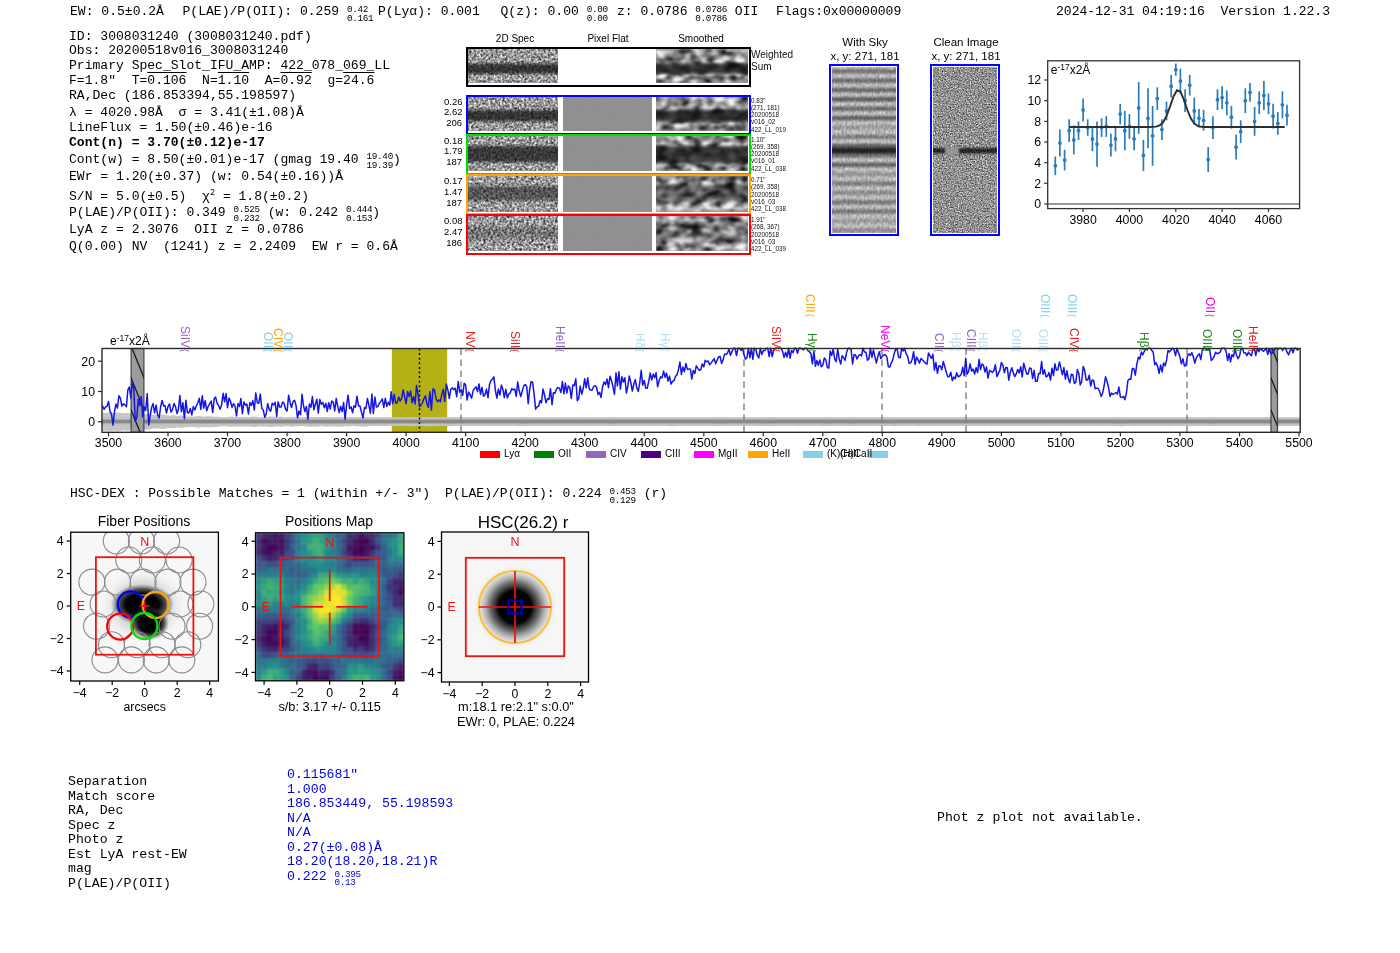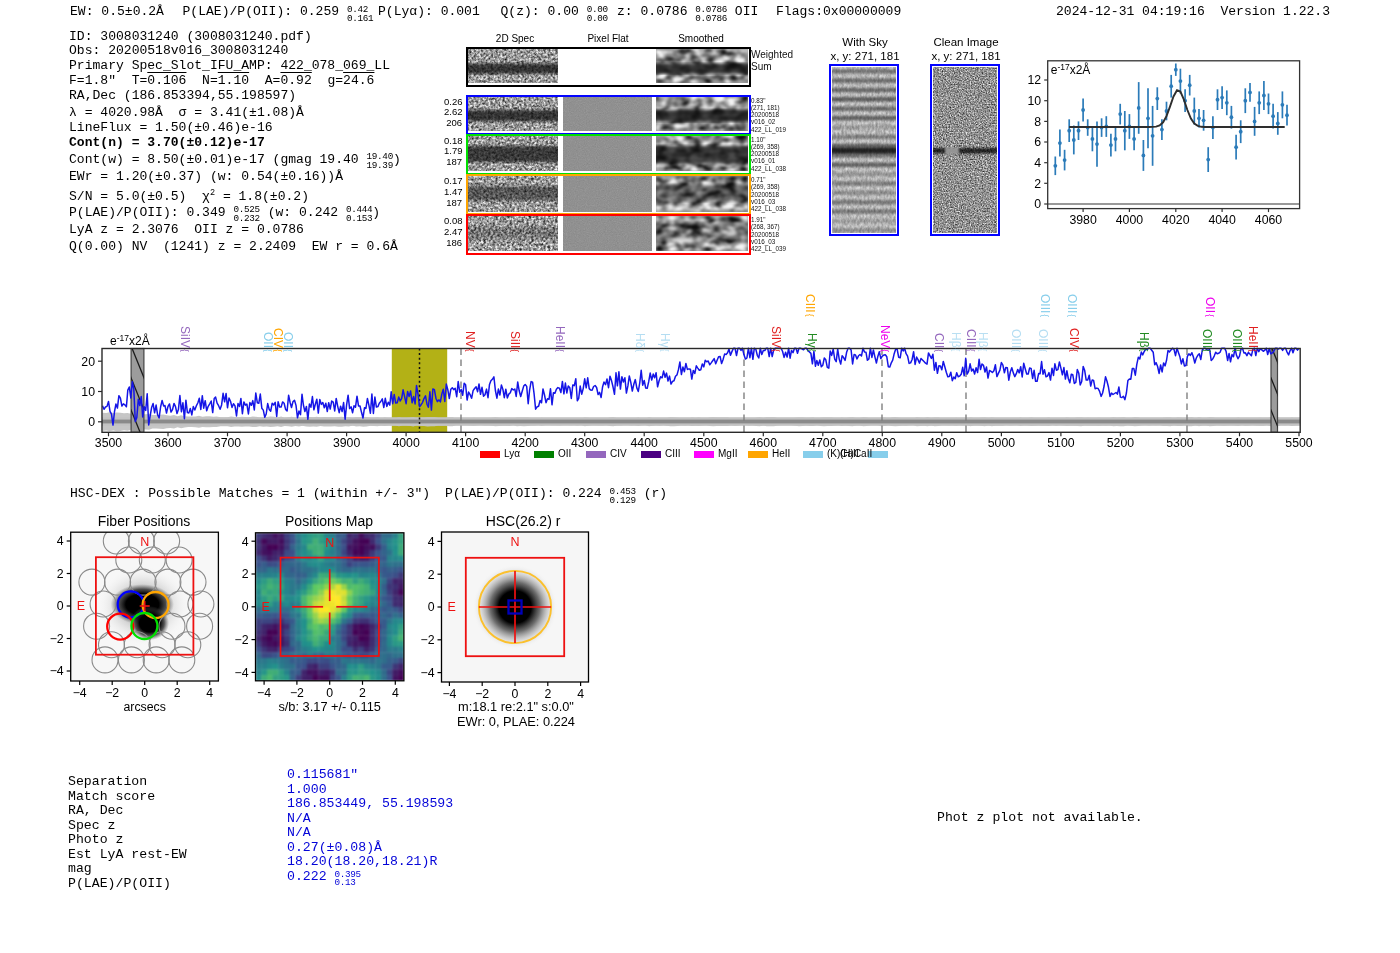--- a/index.html
+++ b/index.html
@@ -1514,21 +1514,21 @@
       <text x="127.8" y="190.0" font-size="12.3" fill="#000" text-anchor="middle">2</text>
       <line x1="17.5" y1="66.2" x2="21.5" y2="66.2" stroke="#000" stroke-width="1.2"></line>
       <text x="14.5" y="70.5" font-size="12.3" fill="#000" text-anchor="end">2</text>
       <line x1="160.6" y1="174.0" x2="160.6" y2="178.0" stroke="#000" stroke-width="1.2"></line>
       <text x="160.6" y="190.0" font-size="12.3" fill="#000" text-anchor="middle">4</text>
       <line x1="17.5" y1="33.4" x2="21.5" y2="33.4" stroke="#000" stroke-width="1.2"></line>
       <text x="14.5" y="37.7" font-size="12.3" fill="#000" text-anchor="end">4</text>
       <text x="96.0" y="203.0" font-size="12.8" fill="#000" text-anchor="middle">m:18.1 re:2.1" s:0.0"</text>
       <text x="96.0" y="218.0" font-size="12.8" fill="#000" text-anchor="middle">EWr: 0, PLAE: 0.224</text>
     </svg>
-<div class="s" style="left:517px;top:513px;font-size:14px;transform:translateX(-50%);padding-left:12px;">HSC(26.2) r</div>
+<div class="s" style="left:517px;top:513px;font-size:17px;transform:translateX(-50%);padding-left:12px;">HSC(26.2) r</div>
 <div class="m" style="left:68px;top:774.0px;font-size:13.2px;">Separation</div>
 <div class="m blue" style="left:287px;top:767.0px;font-size:13.2px;">0.115681"</div>
 <div class="m" style="left:68px;top:788.5px;font-size:13.2px;">Match score</div>
 <div class="m blue" style="left:287px;top:781.5px;font-size:13.2px;">1.000</div>
 <div class="m" style="left:68px;top:803.1px;font-size:13.2px;">RA, Dec</div>
 <div class="m blue" style="left:287px;top:796.1px;font-size:13.2px;">186.853449, 55.198593</div>
 <div class="m" style="left:68px;top:817.6px;font-size:13.2px;">Spec z</div>
 <div class="m blue" style="left:287px;top:810.6px;font-size:13.2px;">N/A</div>
 <div class="m" style="left:68px;top:832.2px;font-size:13.2px;">Photo z</div>
 <div class="m blue" style="left:287px;top:825.2px;font-size:13.2px;">N/A</div>

